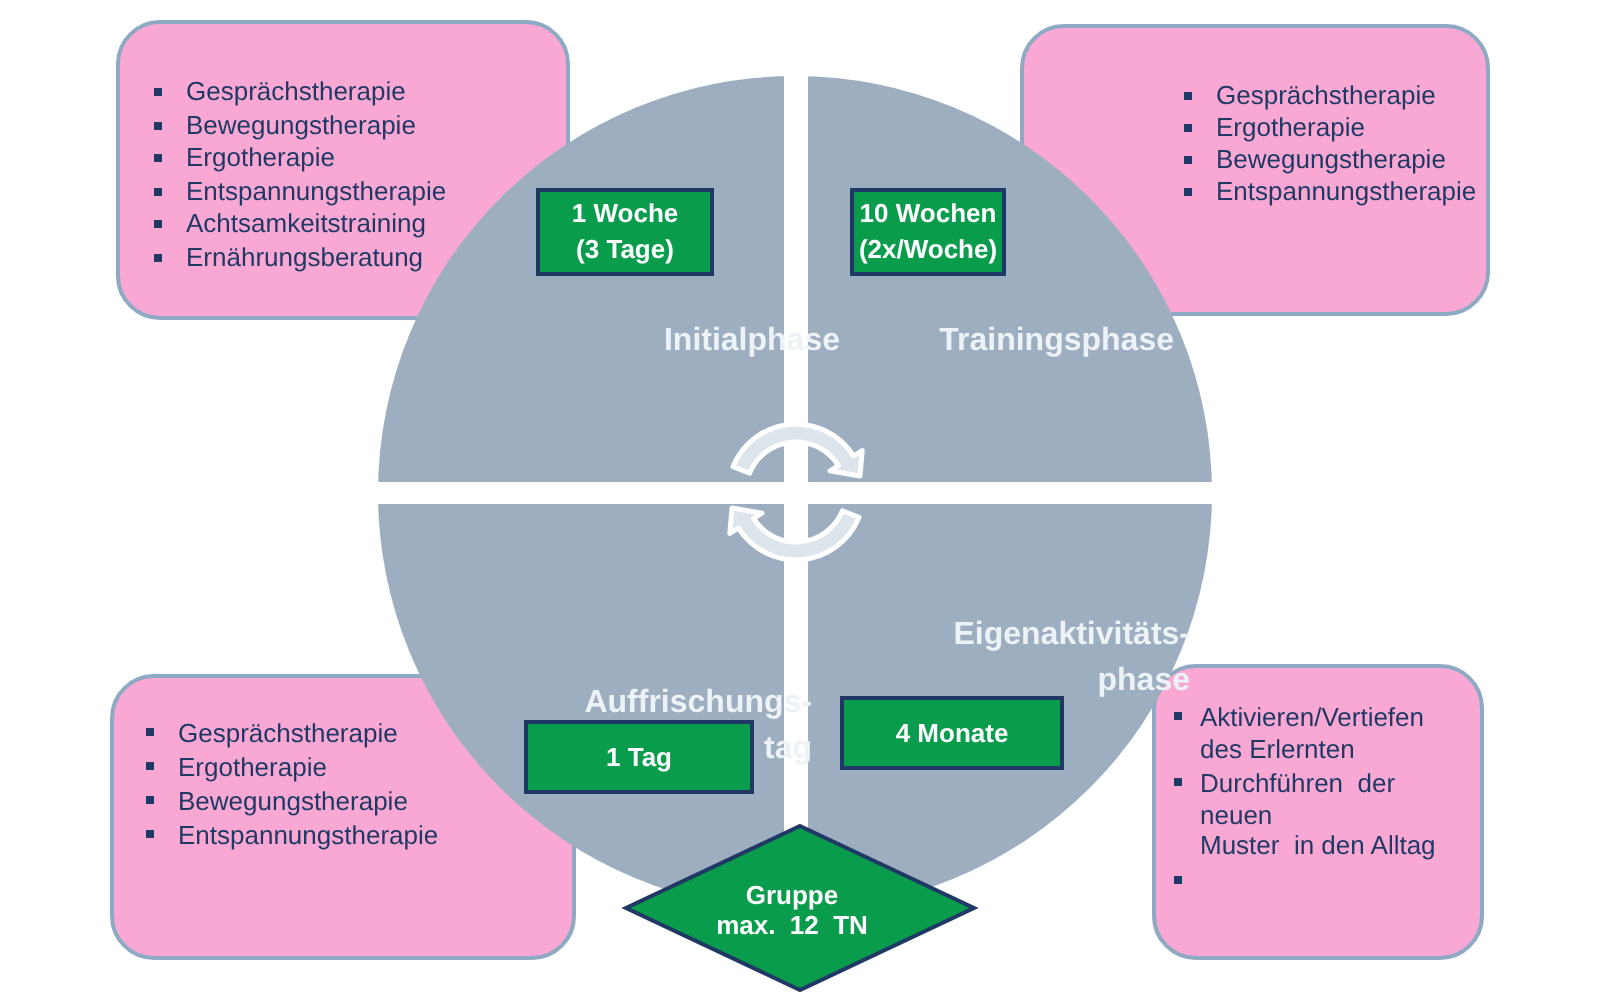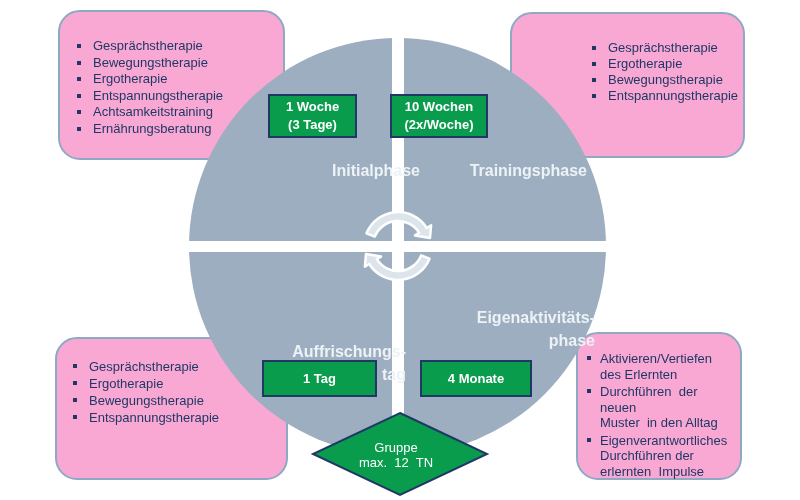--- a/index.html
+++ b/index.html
@@ -10,42 +10,42 @@
   .bar{position:absolute;background:#ffffff;z-index:3;}
   .vbar{left:392px;top:30px;width:12px;height:432px;}
   .hbar{left:180px;top:241px;width:440px;height:11px;}
   .title{position:absolute;z-index:4;color:var(--title_text);font-weight:bold;font-size:16px;text-align:right;white-space:pre-line;line-height:22px;}
   .t-initial{left:220px;top:160px;width:200px;}
   .t-training{left:387px;top:160px;width:200px;}
   .t-auffrischung{left:206px;top:306px;width:200px;line-height:23px;margin-top:34px;}
   .t-eigen{left:395px;top:306px;width:200px;line-height:23px;}
   .badge{position:absolute;z-index:4;background:var(--green);border:2px solid var(--navy);color:#ffffff;font-weight:bold;font-size:13px;line-height:18px;text-align:center;white-space:pre-line;display:flex;align-items:center;justify-content:center;box-sizing:border-box;}
   .b1{left:268px;top:94px;width:89px;height:44px;}
-  .b2{left:390px;top:94px;width:98px;height:44px;}
+  .b2{left:425px;top:94px;width:78px;height:44px;}
   .b3{left:262px;top:360px;width:115px;height:37px;}
-  .b4{left:420px;top:360px;width:112px;height:37px;}
+  .b4{left:420px;top:348px;width:112px;height:37px;}
   .arrows{position:absolute;left:348px;top:196px;width:100px;height:100px;z-index:4;}
   .cbox-tl{left:58px;top:10px;width:227px;height:150px;}
   .cbox-tr{left:510px;top:12px;width:235px;height:146px;}
   .cbox-bl{left:55px;top:337px;width:233px;height:143px;}
   .cbox-br{left:576px;top:332px;width:166px;height:148px;}
   .cbox ul{list-style:none;margin:0;padding:0;}
   .cbox li{position:relative;color:var(--list_text);font-size:13px;white-space:pre-wrap;}
   .cbox-tl li{line-height:16.5px;}
   .cbox-tr li{line-height:16px;}
   .cbox-bl li{line-height:17px;}
   .cbox-br li{line-height:15.5px;margin-bottom:2px;}
   .cbox-tl ul{padding:26px 0 0 33px;}
   .cbox-tr ul{padding:26px 0 0 96px;}
   .cbox-bl ul{padding:19px 0 0 32px;}
   .cbox-br ul{padding:17px 16px 0 22px;}
   .bullet{position:absolute;left:-16px;top:6px;width:4px;height:4px;background:var(--list_text);}
   .cbox-br .bullet{left:-13px;top:5px;}
   .diamond{position:absolute;left:305px;top:405px;width:190px;height:98px;z-index:5;}
-  .diamond-text{position:absolute;left:309px;top:440px;width:174px;z-index:6;text-align:center;color:#ffffff;font-weight:normal;font-size:13px;line-height:15px;white-space:pre-wrap;}
+  .diamond-text{position:absolute;left:309px;top:440px;width:174px;z-index:6;text-align:center;color:#ffffff;font-weight:bold;font-size:13px;line-height:15px;white-space:pre-wrap;}
 </style>
 </head>
 <body>
 
 <div class="stage">
   <div class="cbox cbox-tl">
     <ul>
       <li><span class="bullet"></span><span>Gesprächstherapie</span></li>
       <li><span class="bullet"></span><span>Bewegungstherapie</span></li>
       <li><span class="bullet"></span><span>Ergotherapie</span></li>
@@ -72,23 +72,21 @@
       <li><span class="bullet"></span><span>Entspannungstherapie</span></li>
     </ul>
   </div>
 
   <div class="cbox cbox-br">
     <ul>
       <li><span class="bullet"></span><span>Aktivieren/Vertiefen
 des Erlernten</span></li>
       <li><span class="bullet"></span><span>Durchführen  der neuen
 Muster  in den Alltag</span></li>
-      <li><span class="bullet"></span><span>Eigenverantwortliches
-Durchführen der
-erlernten  Impulse</span></li>
+      <li><span class="bullet"></span></li>
     </ul>
   </div>
 
   <div class="circle"></div>
   <div class="bar vbar"></div>
   <div class="bar hbar"></div>
 
   <div class="title t-initial">Initialphase</div>
   <div class="title t-training">Trainingsphase</div>
   <div class="title t-auffrischung">Auffrischungs-

